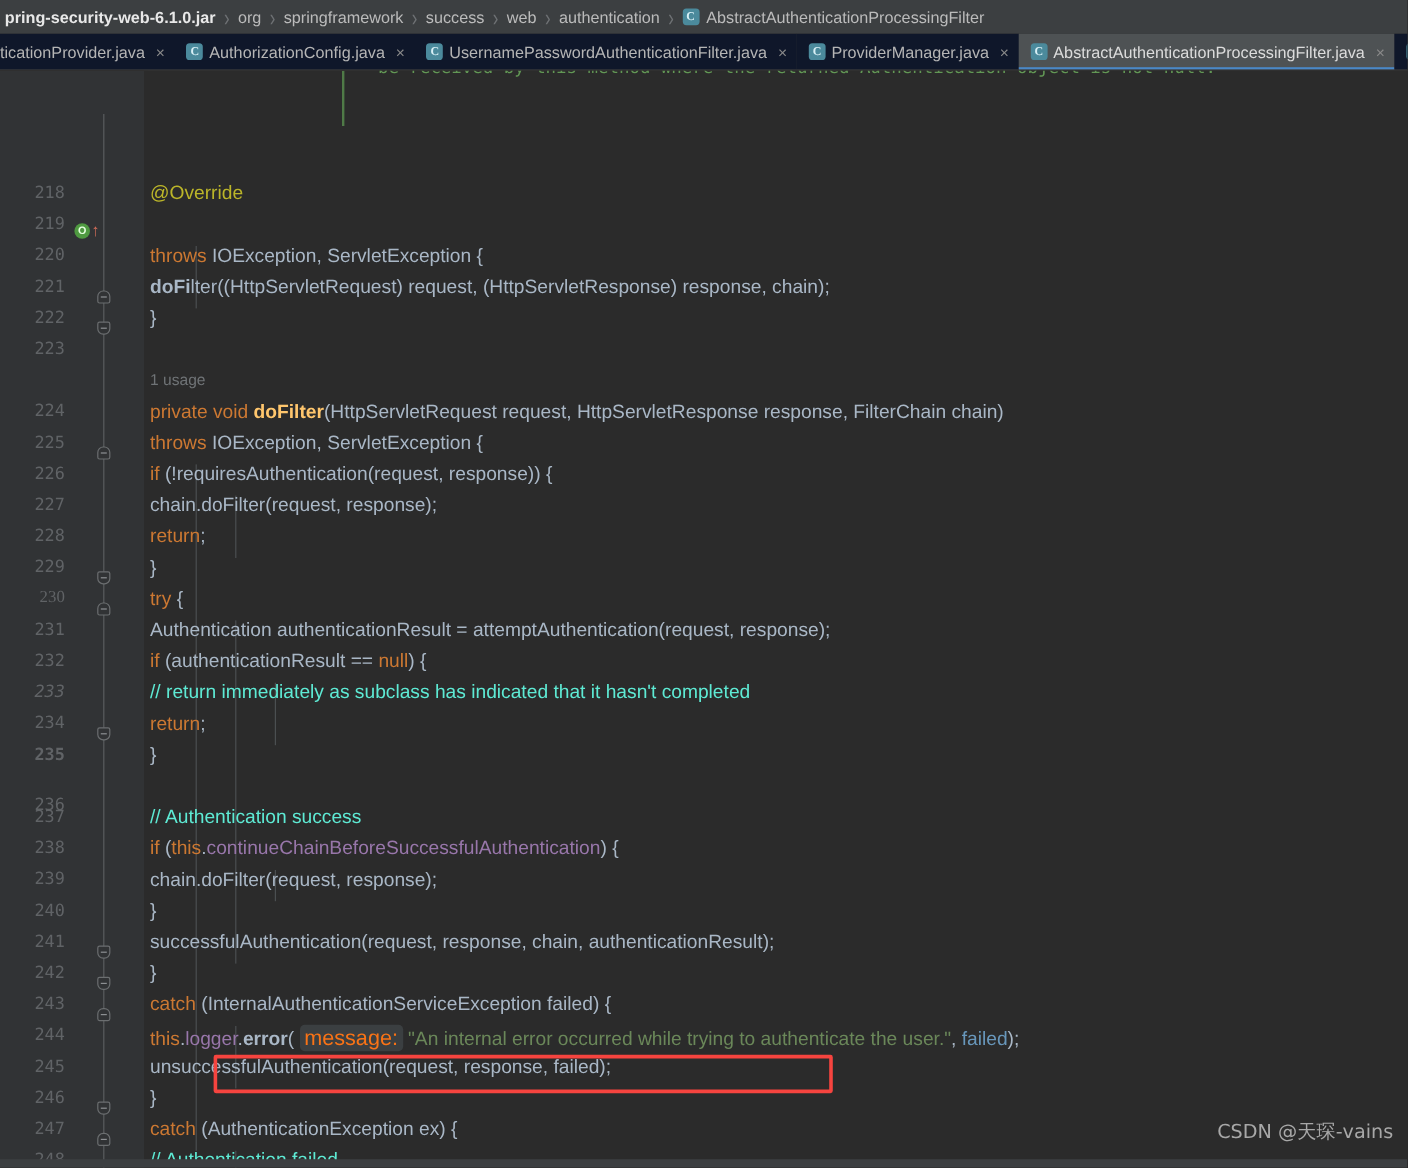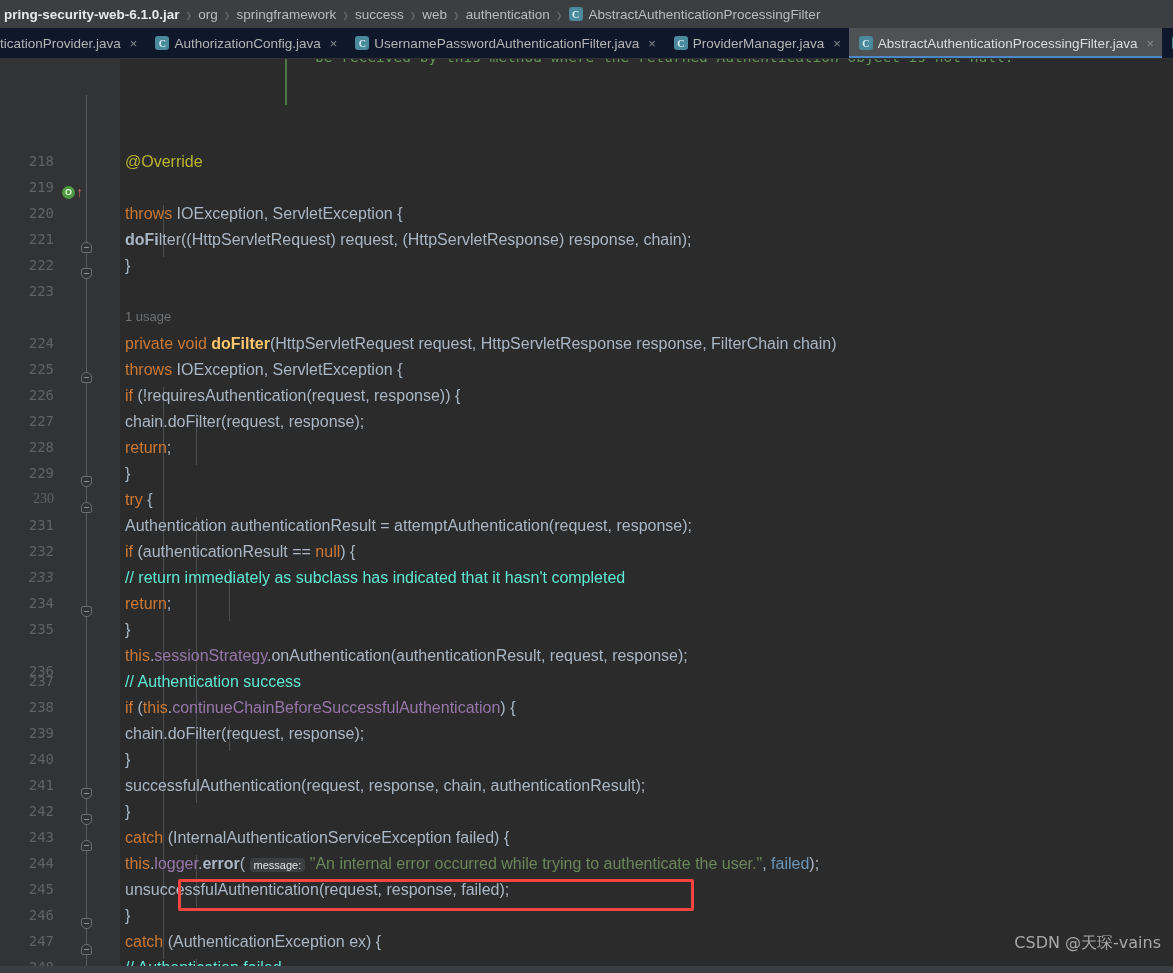--- a/index.html
+++ b/index.html
@@ -193,25 +193,25 @@
 
   
   .usage-hint {
     position: absolute;
     font-family: "Liberation Sans", sans-serif;
     font-size: 13px;
     color: #6f7376;
   }
   .inlay {
     background: #3b3f41;
-    color: #e5e5e5;
+    color: #f97316;
     border-radius: 4px;
     padding: 1px 4px;
     font-family: "Liberation Sans", sans-serif;
-    font-size: 11px;
+    font-size: 18px;
   }
 
   
   .doc-line {
     position: absolute;
     font-family: "DejaVu Sans Mono", monospace;
     font-size: 14.5px;
     color: #629755;
     white-space: pre;
   }
@@ -358,21 +358,21 @@
   <div class="lnum" style="top:302px;">225</div>
   <div class="lnum" style="top:328px;">226</div>
   <div class="lnum" style="top:354px;">227</div>
   <div class="lnum" style="top:380px;">228</div>
   <div class="lnum" style="top:406px;">229</div>
   <div class="lnum" style="top:432px;font-family:Liberation Serif, serif;">230</div>
   <div class="lnum" style="top:458px;text-align:right;">231</div>
   <div class="lnum" style="top:484px;">232</div>
   <div class="lnum" style="top:510px;font-style:italic;">233</div>
   <div class="lnum" style="top:536px;">234</div>
-  <div class="lnum" style="top:562px;">235</div>
+  <div class="lnum" style="top:562px;font-weight:bold;">235</div>
   <div class="lnum" style="top:604px;">236</div>
   <div class="lnum" style="top:614px;">237</div>
   <div class="lnum" style="top:640px;">238</div>
   <div class="lnum" style="top:666px;">239</div>
   <div class="lnum" style="top:692px;">240</div>
   <div class="lnum" style="top:718px;">241</div>
   <div class="lnum" style="top:744px;">242</div>
   <div class="lnum" style="top:770px;">243</div>
   <div class="lnum" style="top:796px;">244</div>
   <div class="lnum" style="top:822px;">245</div>
@@ -410,21 +410,20 @@
   <div class="code-text" style="top:458px;">        Authentication authenticationResult = attemptAuthentication(request, response);</div>
 
   <div class="code-text" style="top:484px;">        <span class="kw">if</span> (authenticationResult == <span class="kw">null</span>) {</div>
 
   <div class="code-text" style="top:510px;">            <span class="cmt">// return immediately as subclass has indicated that it hasn't completed</span></div>
 
   <div class="code-text" style="top:536px;">            <span class="kw">return</span>;</div>
 
   <div class="code-text" style="top:562px;">        }</div>
 
-  <div class="code-text" style="top:588px;">        <span class="kw">this</span>.<span class="fld">sessionStrategy</span>.onAuthentication(authenticationResult, request, response);</div>
 
   <div class="code-text" style="top:614px;">        <span class="cmt">// Authentication success</span></div>
 
   <div class="code-text" style="top:640px;">        <span class="kw">if</span> (<span class="kw">this</span>.<span class="fld">continueChainBeforeSuccessfulAuthentication</span>) {</div>
 
   <div class="code-text" style="top:666px;">            chain.doFilter(request, response);</div>
 
   <div class="code-text" style="top:692px;">        }</div>
 
   <div class="code-text" style="top:718px;">        successfulAuthentication(request, response, chain, authenticationResult);</div>

